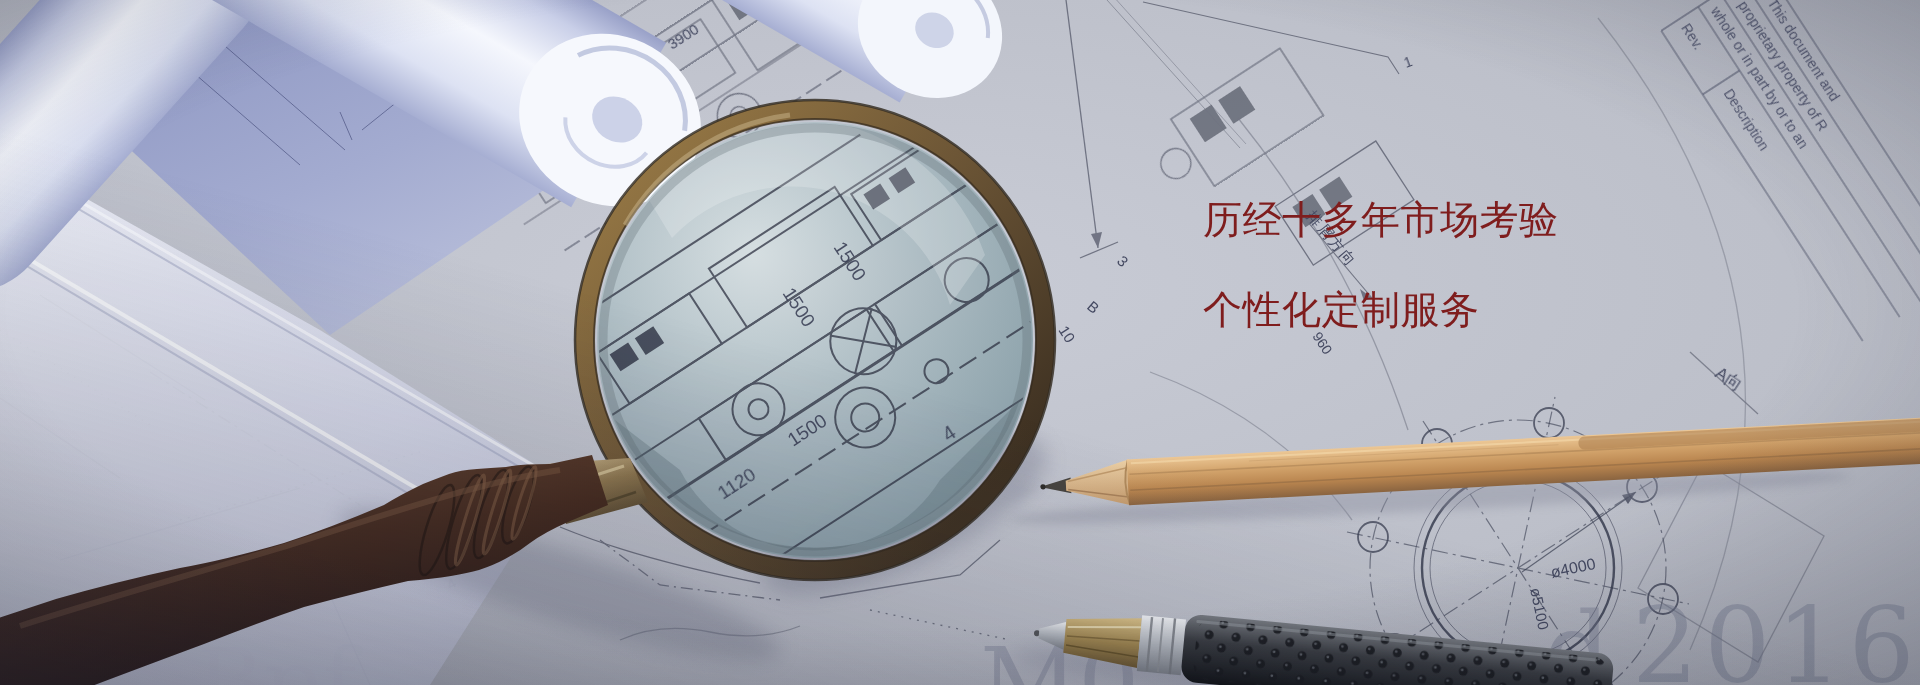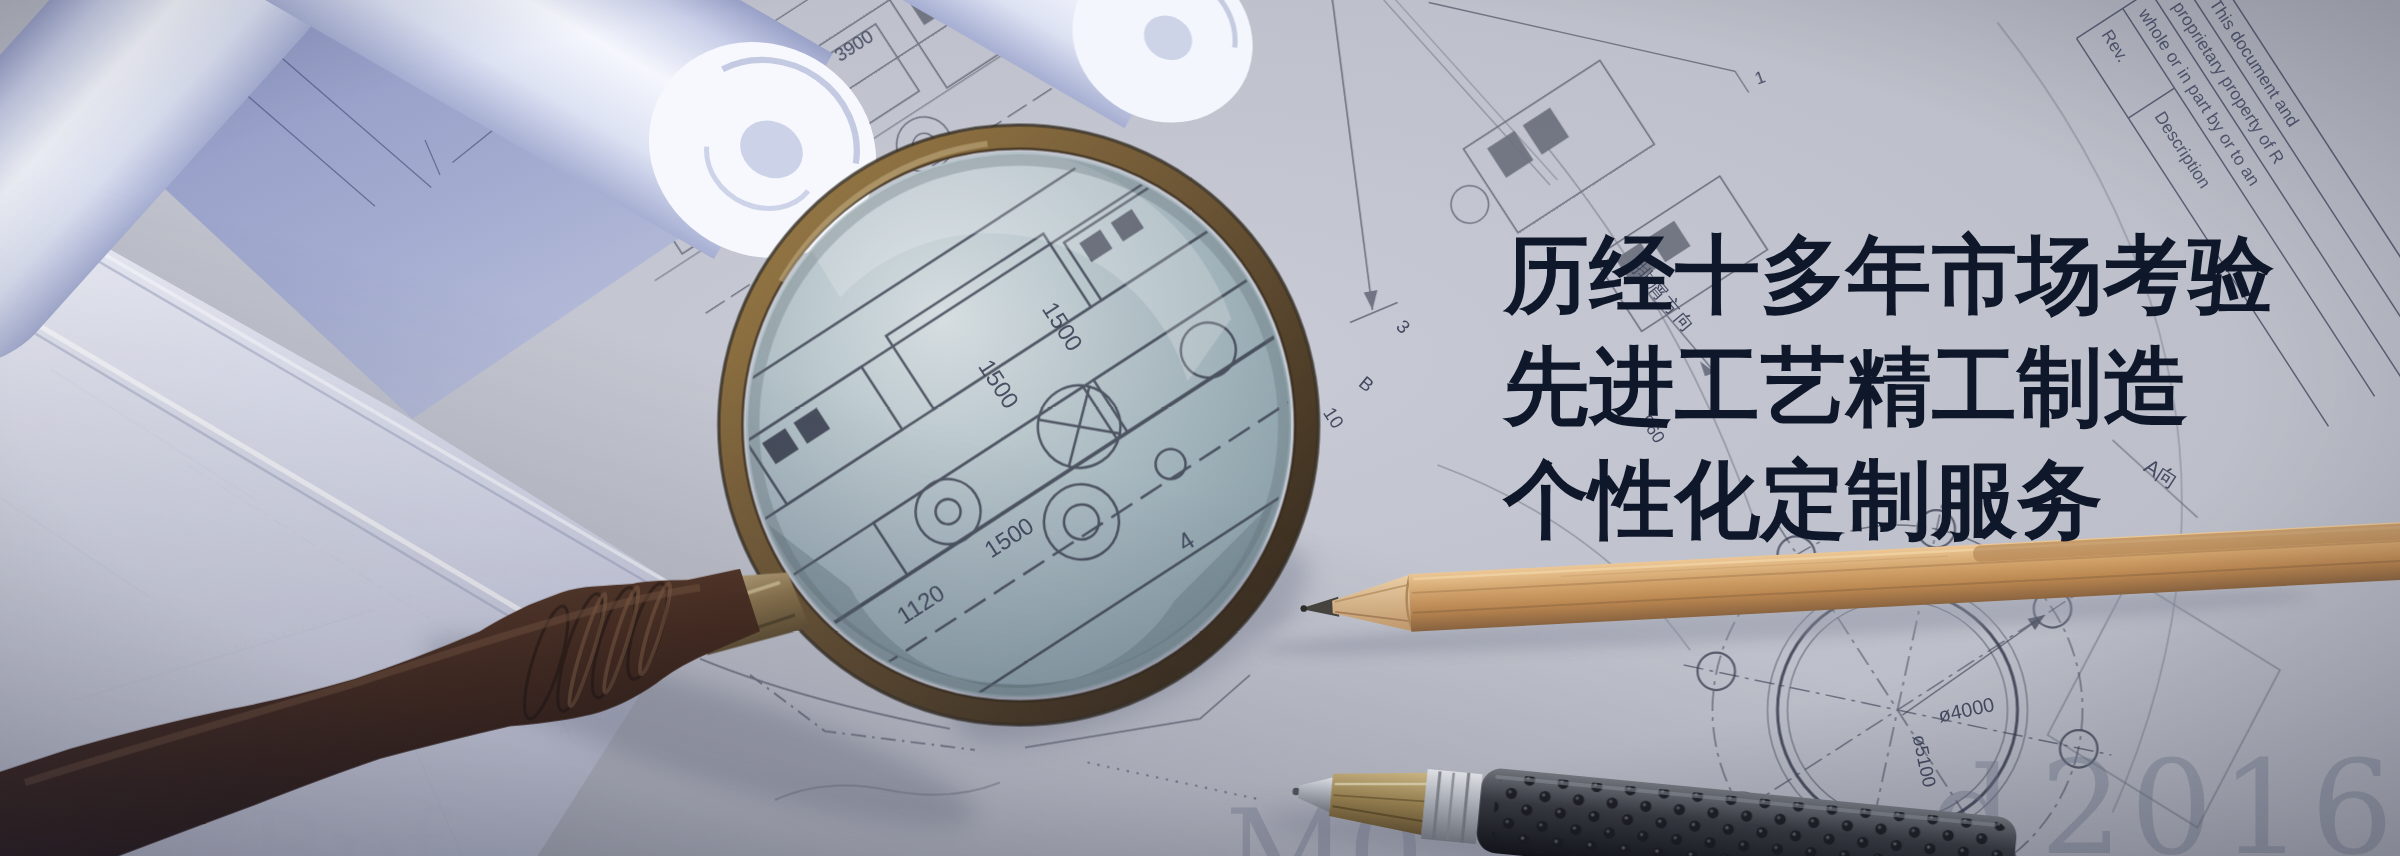--- a/index.html
+++ b/index.html
@@ -1,20 +1,20 @@
 <!DOCTYPE html>
 <html><head>
 <meta charset="utf-8">
 <style>
   html,body{margin:0;padding:0;background:#15161c;}
   #stage{position:relative;width:1920px;height:685px;overflow:hidden;
          font-family:"Liberation Sans","DejaVu Sans",sans-serif;background:#c0c3cd;}
   #stage svg{position:absolute;left:0;top:0;display:block;}
   .hero{position:absolute;left:1203px;top:175px;z-index:10;}
-  .hero-line{font-size:68px;line-height:90px;font-weight:700;color:#0f172a;
+  .hero-line{font-size:39px;line-height:90px;font-weight:400;color:#7f1d1d;
              white-space:nowrap;letter-spacing:0.5px;}
   .bp-label{font-family:"Liberation Sans","DejaVu Sans",sans-serif;}
   .wm{font-family:"DejaVu Serif","Liberation Serif",serif;}
 </style>
 </head>
 <body>
 
 <div id="stage">
 
 <svg width="1920" height="685" viewBox="0 0 1920 685">
@@ -404,17 +404,16 @@
     <rect x="1196" y="603" width="412" height="60" rx="14" fill="url(#dimples)" opacity="0.9"></rect>
     <path d="M1196,606 H1596" stroke="#9aa0a6" stroke-width="3" stroke-linecap="round" opacity="0.5"></path>
   </g>
 
   <rect width="1920" height="685" fill="url(#vig)"></rect>
   <rect width="1920" height="685" fill="url(#cornerShade)"></rect>
 </svg>
 
 <div class="hero">
   <div class="hero-line">历经十多年市场考验</div>
-  <div class="hero-line">先进工艺精工制造</div>
   <div class="hero-line">个性化定制服务</div>
 </div>
 
 </div>
 
 </body></html>

